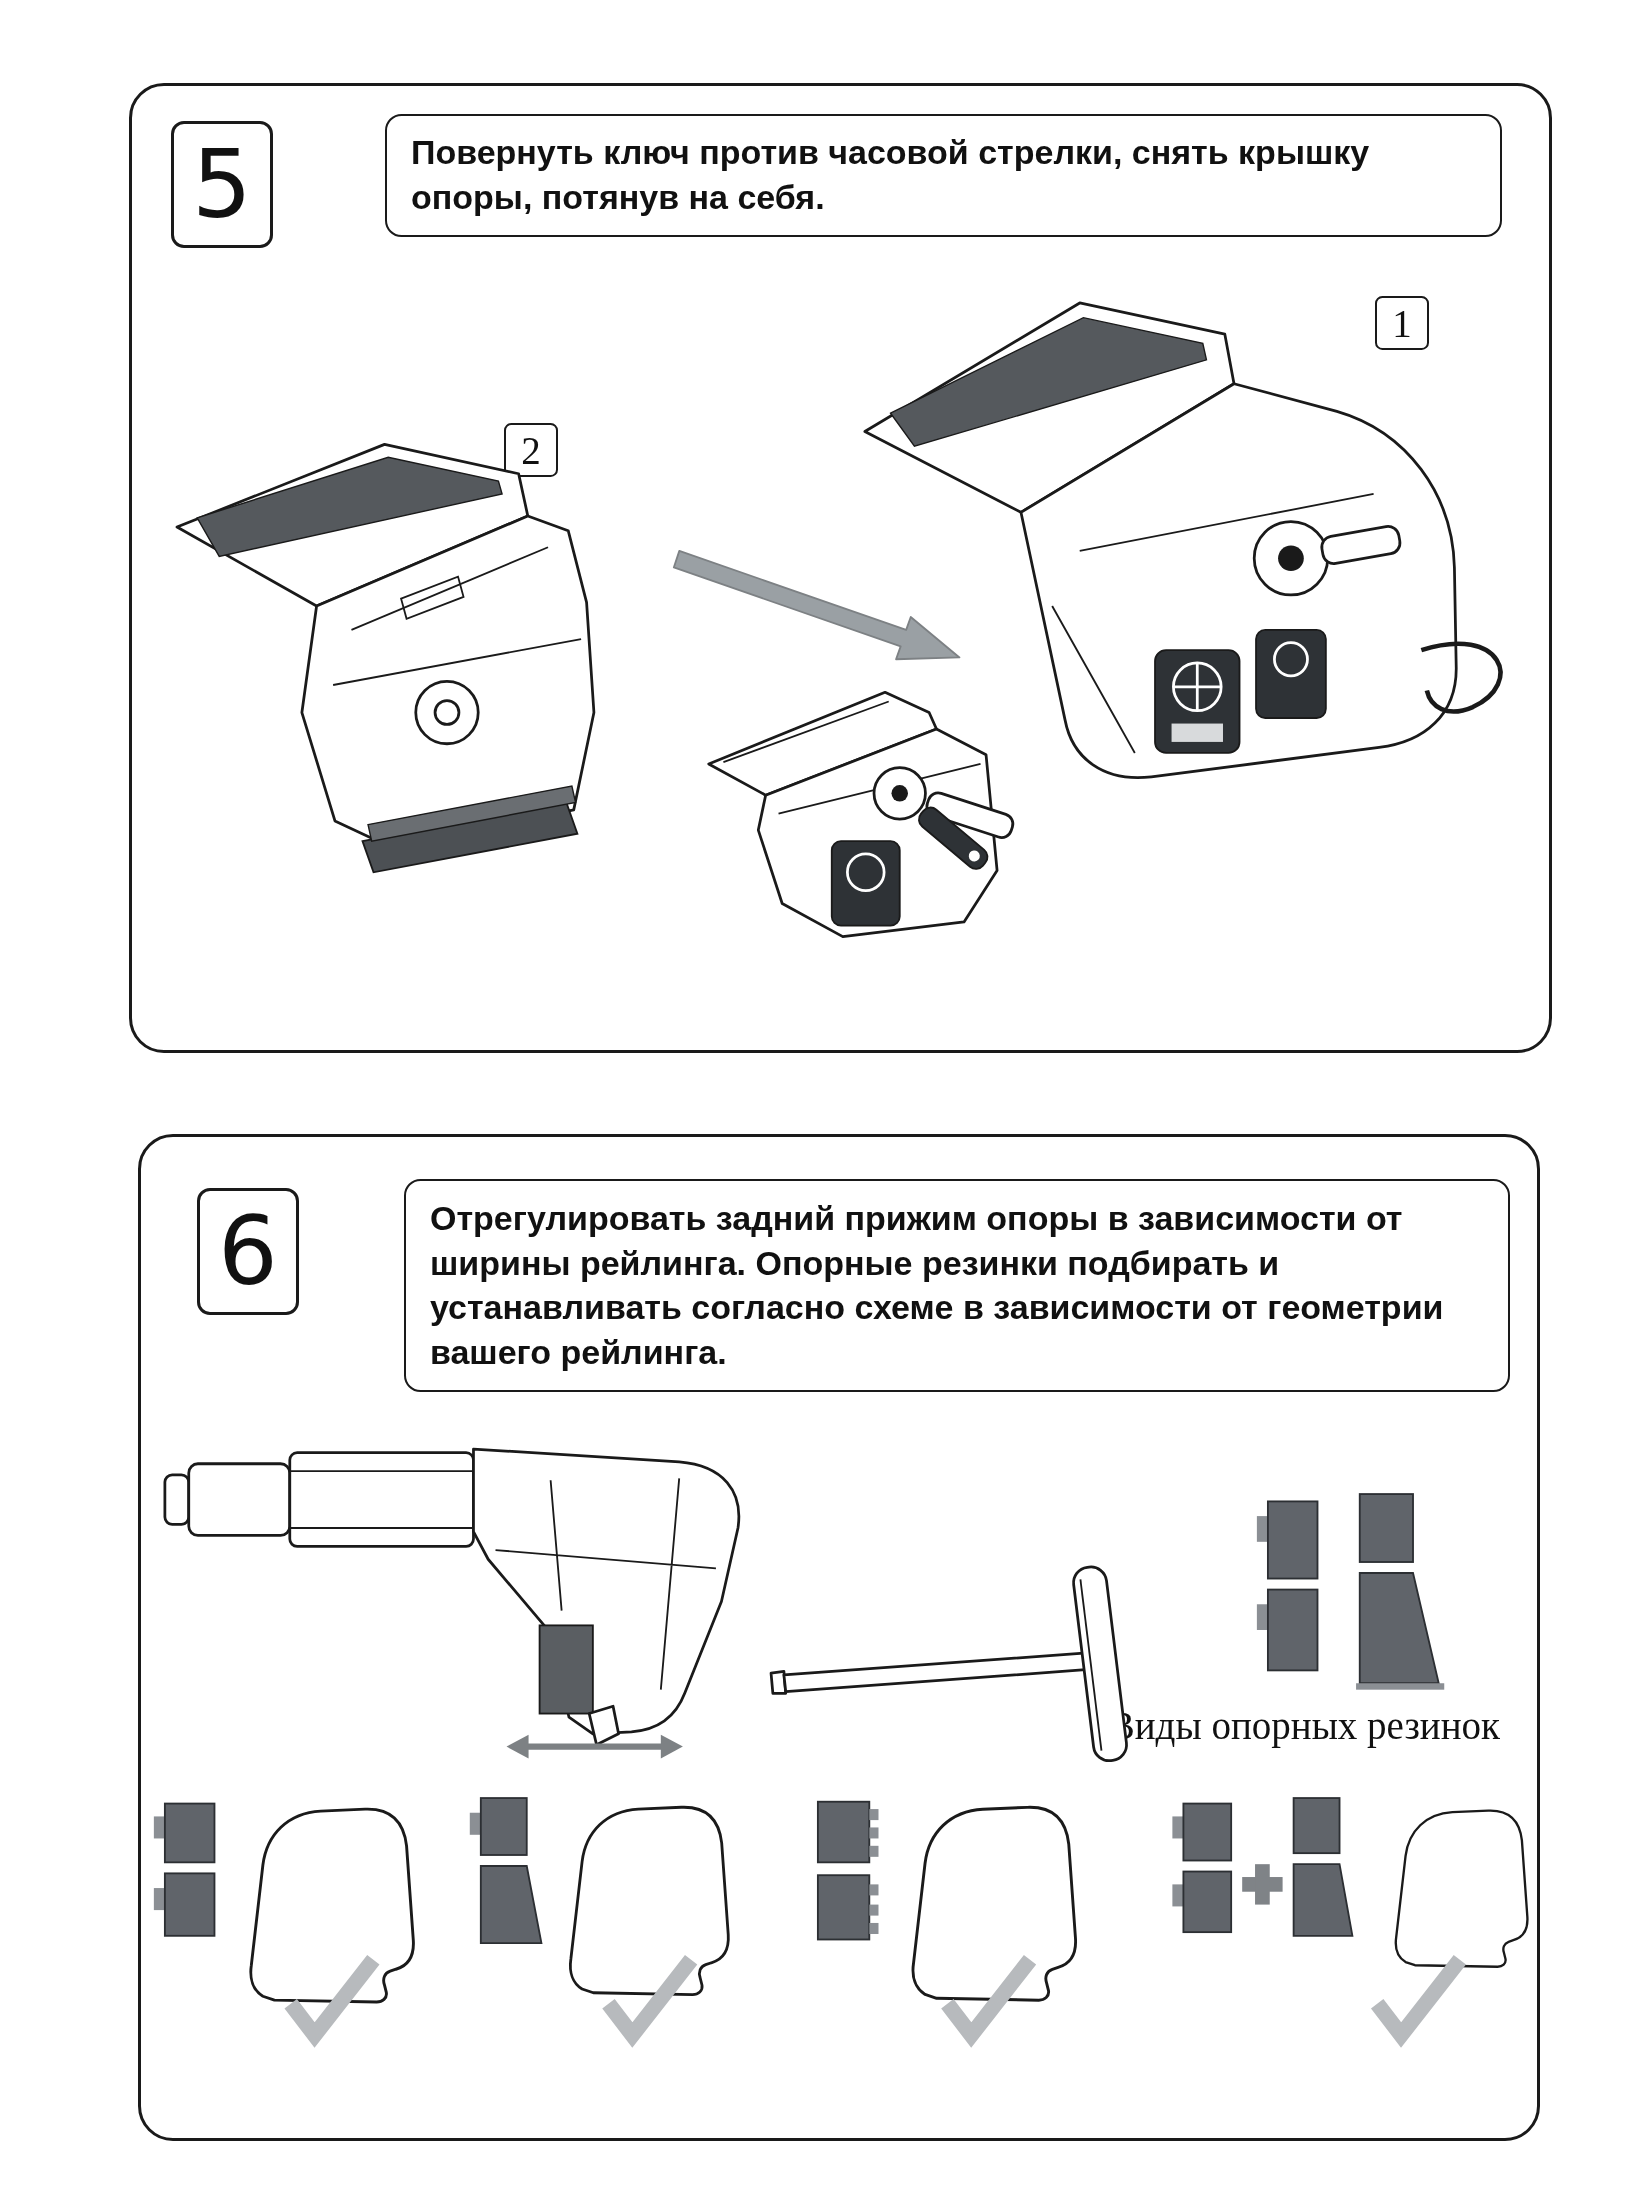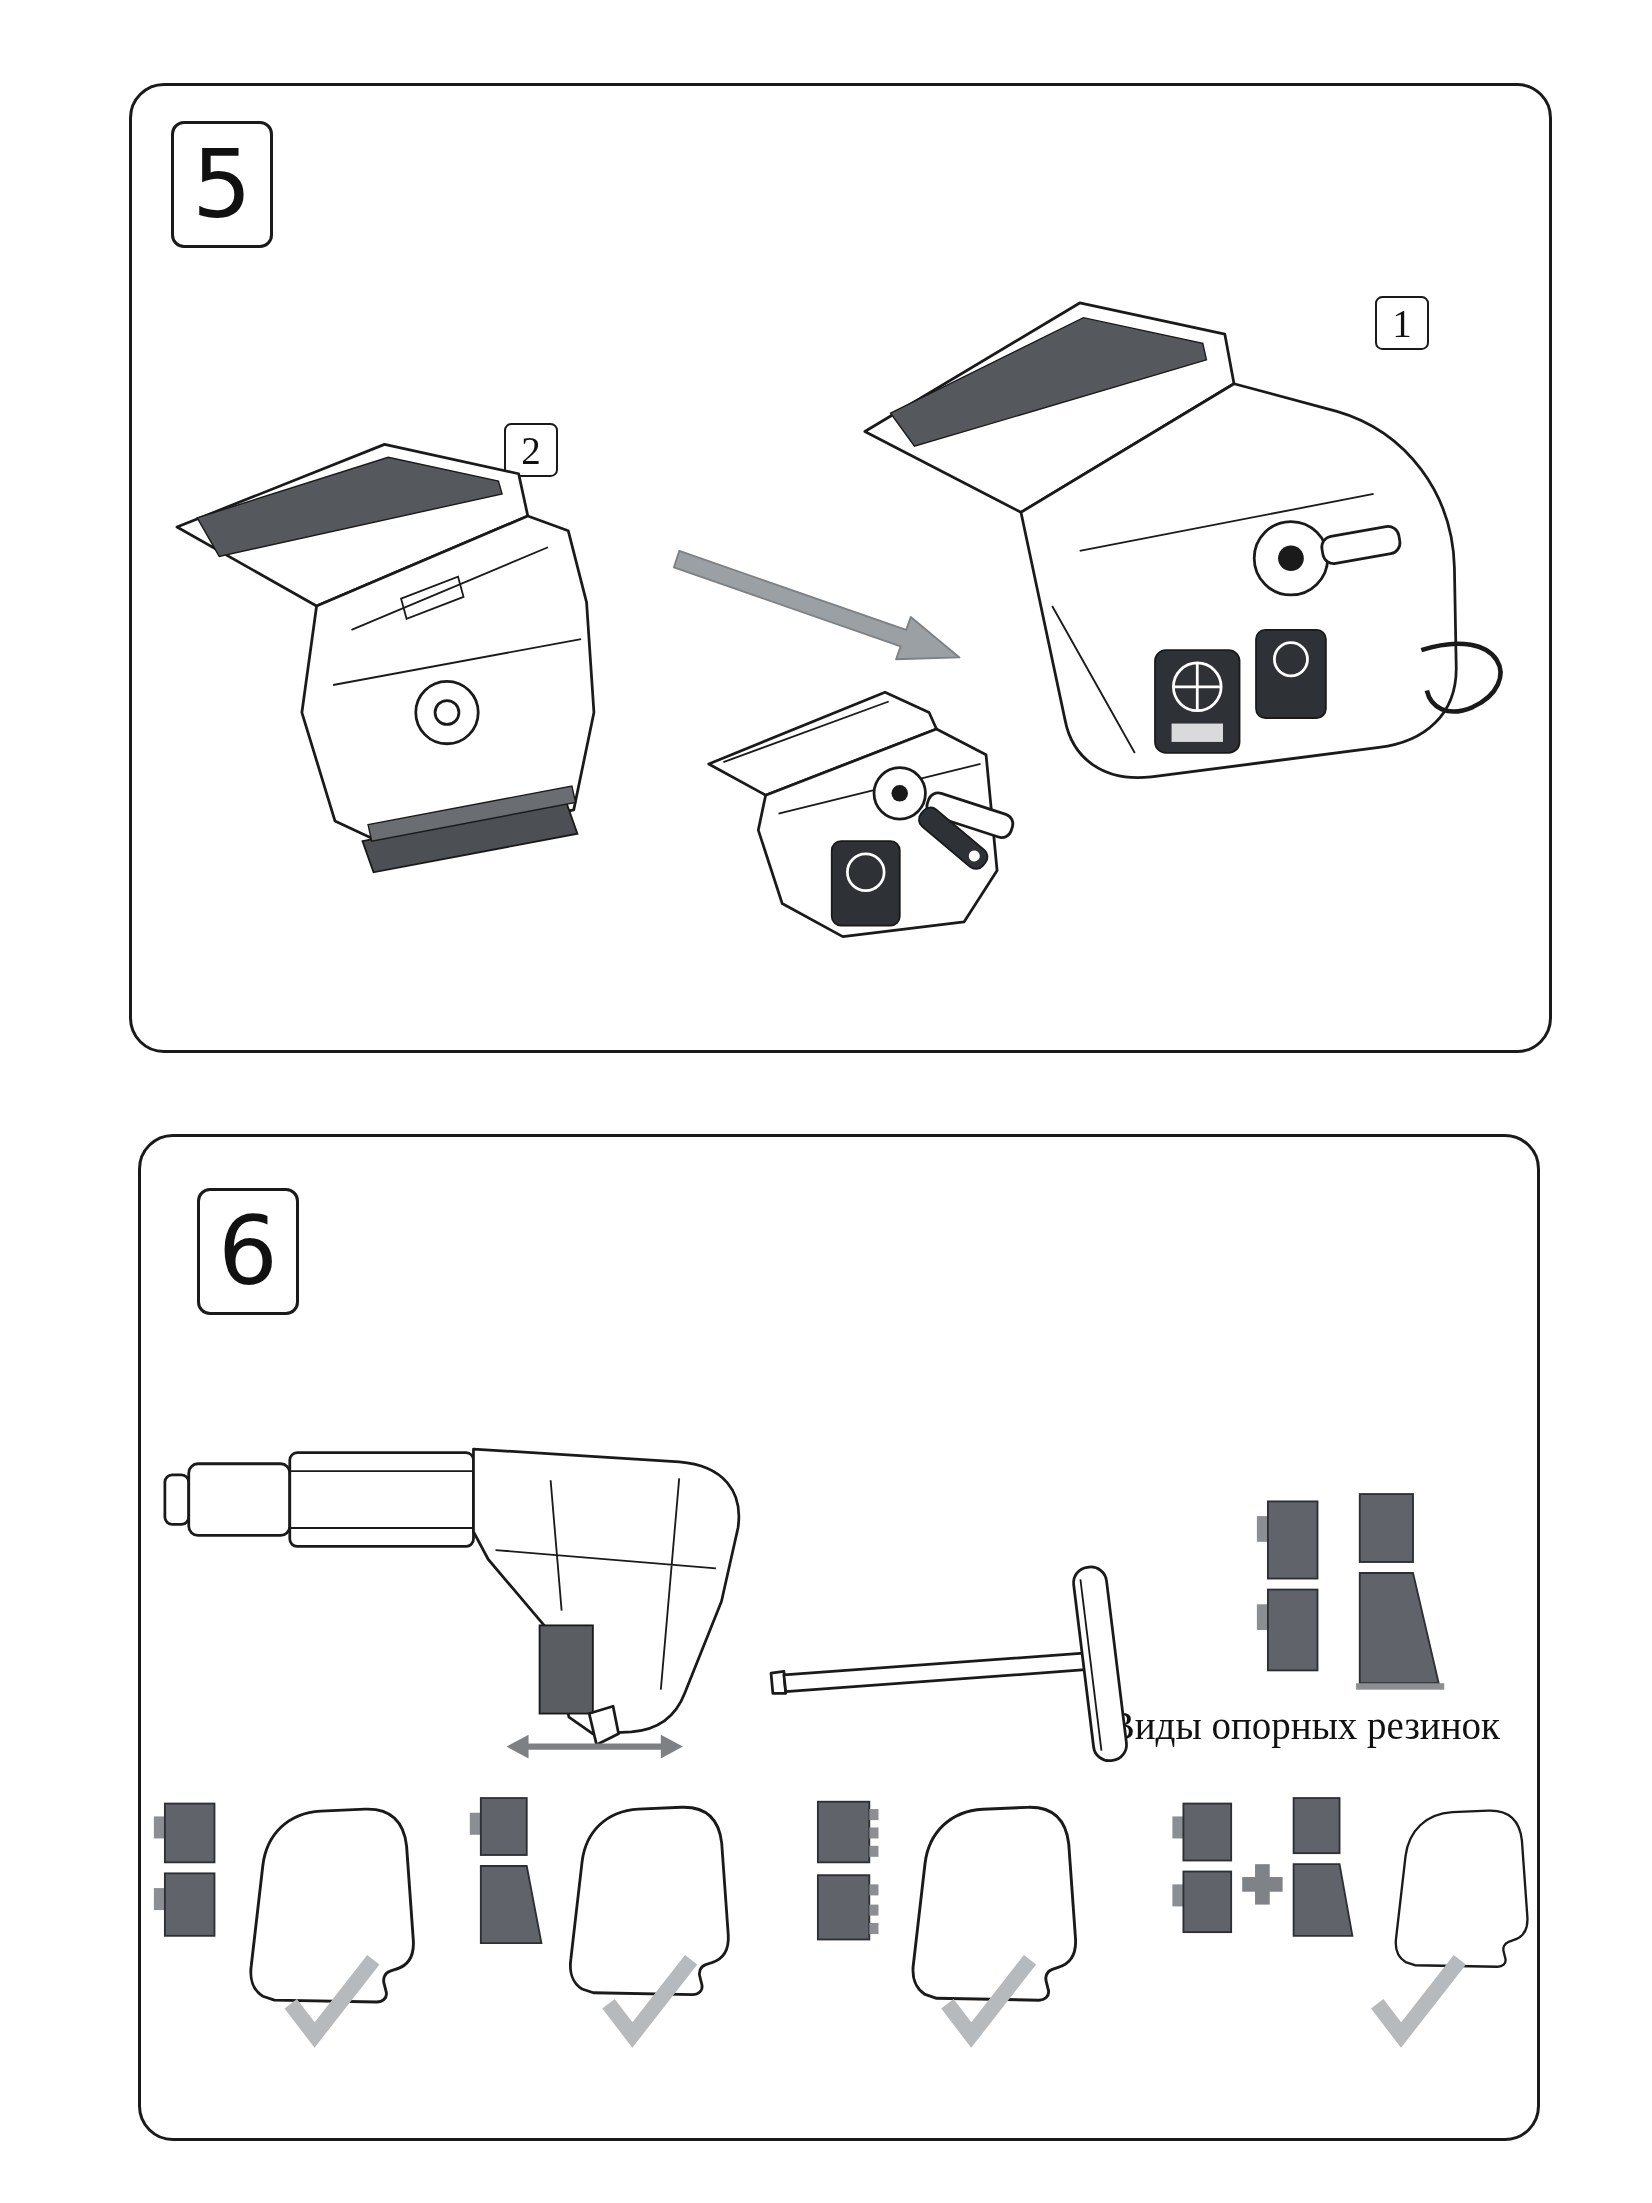--- a/index.html
+++ b/index.html
@@ -40,20 +40,23 @@
 </style>
 </head>
 <body>
 
 <div class="panel" style="left:129px;top:83px;width:1417px;height:964px;">
 
   <div class="numbox" style="left:39px;top:35px;width:96px;height:121px;">
     <span>5</span>
   </div>
 
+  <div class="textbox" style="left:253px;top:27.5px;width:1065px;">
+    <span>Повернуть ключ  против часовой стрелки, снять крышку опоры, потянув на себя.</span>
+  </div>
 
   <div class="minilabel" style="left:372px;top:337px;">
     <span>2</span>
   </div>
 
   <div class="minilabel" style="left:1243px;top:210px;">
     <span>1</span>
   </div>
 
   <svg style="top:170px;" width="1417" height="790" viewBox="0 0 1543 860">
@@ -112,20 +115,23 @@
     </g>
   </svg>
 </div>
 
 <div class="panel" style="left:138px;top:1134px;width:1396px;height:1001px;">
 
   <div class="numbox" style="left:56px;top:51px;width:96px;height:121px;">
     <span>6</span>
   </div>
 
+  <div class="textbox" style="left:263px;top:42px;width:1054px;">
+    <span>Отрегулировать задний прижим опоры в зависимости от ширины рейлинга. Опорные резинки подбирать и устанавливать согласно схеме в зависимости от геометрии вашего рейлинга.</span>
+  </div>
 
   <div class="caption" style="left:937px;top:566px;width:422px;">
     <span>Виды опорных резинок</span>
   </div>
 
   <svg style="top:266px;" width="1396" height="735" viewBox="0 0 1520 800">
     <defs>
       <path id="rail" d="M14,196 C4,190 0,178 2,164 L14,60 C18,28 40,6 74,4 L120,2
                          C146,1 160,14 163,40 L170,138 C171,154 166,164 152,168
                          L146,170 C140,172 138,178 140,184 L142,192

